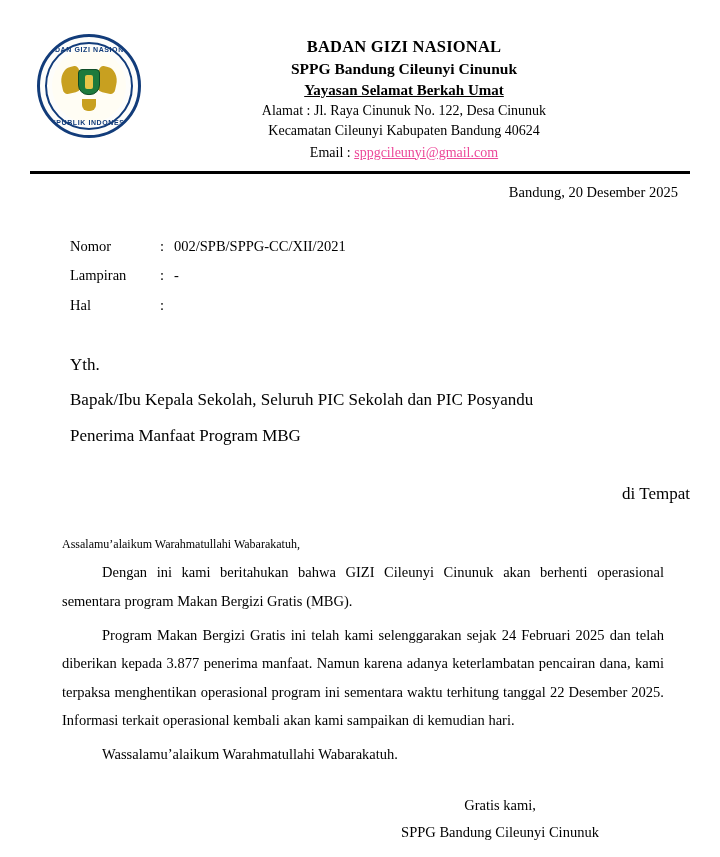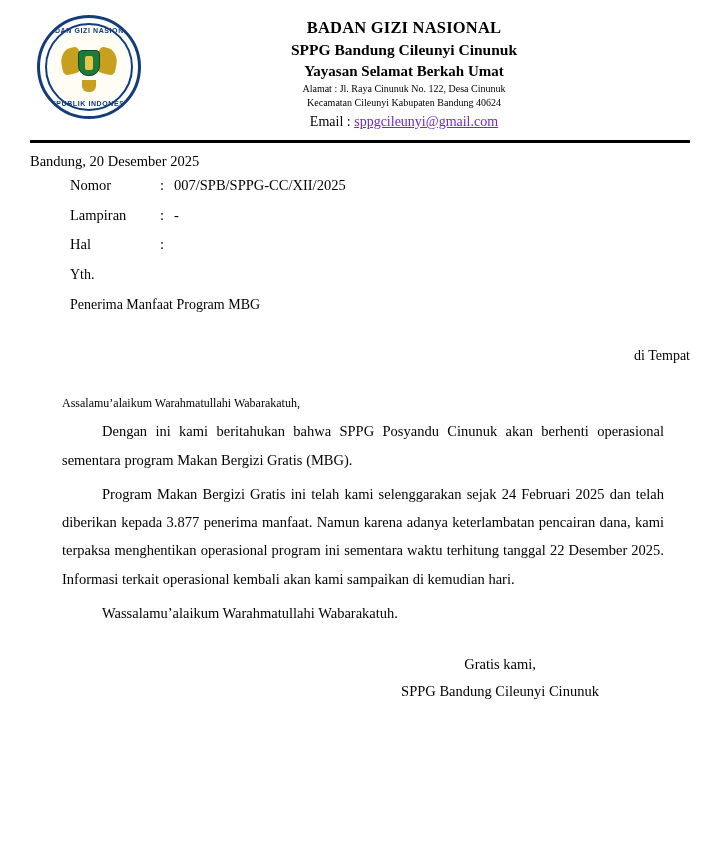--- a/index.html
+++ b/index.html
@@ -12,21 +12,21 @@
     height: 857px;
     font-family: "Liberation Serif", serif;
     color: #000000;
     overflow: hidden;
   }
   .page {
     position: relative;
     width: 720px;
     height: 708px;
     box-sizing: border-box;
-    padding: 7px 30px 0 30px;
+    padding: 26px 30px 0 30px;
   }
 
   
   .letterhead {
     position: relative;
     display: flex;
     align-items: flex-start;
     padding: 4px 0 6px 0;
   }
   .logo-wrap {
@@ -144,72 +144,75 @@
   }
   .head-line-2 {
     font-size: 15.5px;
     font-weight: bold;
     line-height: 1.4;
   }
   .head-line-3 {
     font-size: 15px;
     font-weight: bold;
     line-height: 1.4;
+    text-decoration: underline;
   }
   .head-addr {
-    font-size: 10px;
+    font-size: 14px;
     line-height: 1.45;
   }
   .head-email {
     font-size: 14px;
     line-height: 1.5;
   }
   .head-email a,
   .head-email .mail {
-    color: #6d28d9;
+    color: #ec4899;
     text-decoration: underline;
   }
 
   .rule {
     border: 0;
     border-top: 3px solid #000;
     margin: 2px 0 0 0;
   }
 
   
   .city-date {
+    text-align: right;
     font-size: 14.5px;
     margin-top: 10px;
     padding-right: 12px;
   }
 
   .meta {
-    margin-top: 1px;
+    margin-top: 31px;
     padding-left: 40px;
     font-size: 14.5px;
   }
   .meta-row {
     display: flex;
     line-height: 2.05;
   }
   .meta-label {
     width: 90px;
     flex: 0 0 90px;
   }
   .meta-sep {
     width: 14px;
     flex: 0 0 14px;
   }
   .meta-val {
     flex: 1;
   }
 
   .addressee {
+    margin-top: 26px;
     padding-left: 40px;
-    font-size: 14px;
+    font-size: 17px;
     line-height: 2.1;
   }
   .addressee .place {
     margin-top: 22px;
     text-align: right;
   }
 
   .salam {
     margin-top: 26px;
     padding-left: 32px;
@@ -268,42 +271,43 @@
   </div>
 
   <hr class="rule">
 
   <div class="city-date">Bandung, 20 Desember 2025</div>
 
   <div class="meta">
     <div class="meta-row">
       <div class="meta-label">Nomor</div>
       <div class="meta-sep">:</div>
-      <div class="meta-val">007/SPB/SPPG-CC/XII/2025</div>
+      <div class="meta-val">002/SPB/SPPG-CC/XII/2021</div>
     </div>
     <div class="meta-row">
       <div class="meta-label">Lampiran</div>
       <div class="meta-sep">:</div>
       <div class="meta-val">-</div>
     </div>
     <div class="meta-row">
       <div class="meta-label">Hal</div>
       <div class="meta-sep">:</div>
     </div>
   </div>
 
   <div class="addressee">
     <div>Yth.</div>
+    <div>Bapak/Ibu Kepala Sekolah, Seluruh PIC Sekolah dan PIC Posyandu</div>
     <div>Penerima Manfaat Program MBG</div>
     <div class="place">di Tempat</div>
   </div>
 
   <div class="salam">Assalamu’alaikum Warahmatullahi Wabarakatuh,</div>
 
-  <div class="para">Dengan ini kami beritahukan bahwa SPPG Posyandu Cinunuk akan berhenti operasional sementara program Makan Bergizi Gratis (MBG).</div>
+  <div class="para">Dengan ini kami beritahukan bahwa GIZI Cileunyi Cinunuk akan berhenti operasional sementara program Makan Bergizi Gratis (MBG).</div>
   <div class="para">Program Makan Bergizi Gratis ini telah kami selenggarakan sejak 24 Februari 2025 dan telah diberikan kepada 3.877 penerima manfaat. Namun karena adanya keterlambatan pencairan dana, kami terpaksa menghentikan operasional program ini sementara waktu terhitung tanggal 22 Desember 2025. Informasi terkait operasional kembali akan kami sampaikan di kemudian hari.</div>
   <div class="para">Wassalamu’alaikum Warahmatullahi Wabarakatuh.</div>
 
   <div class="closing">
     <div>Gratis kami,</div>
     <div>SPPG Bandung Cileunyi Cinunuk</div>
   </div>
 
 </div>
 

